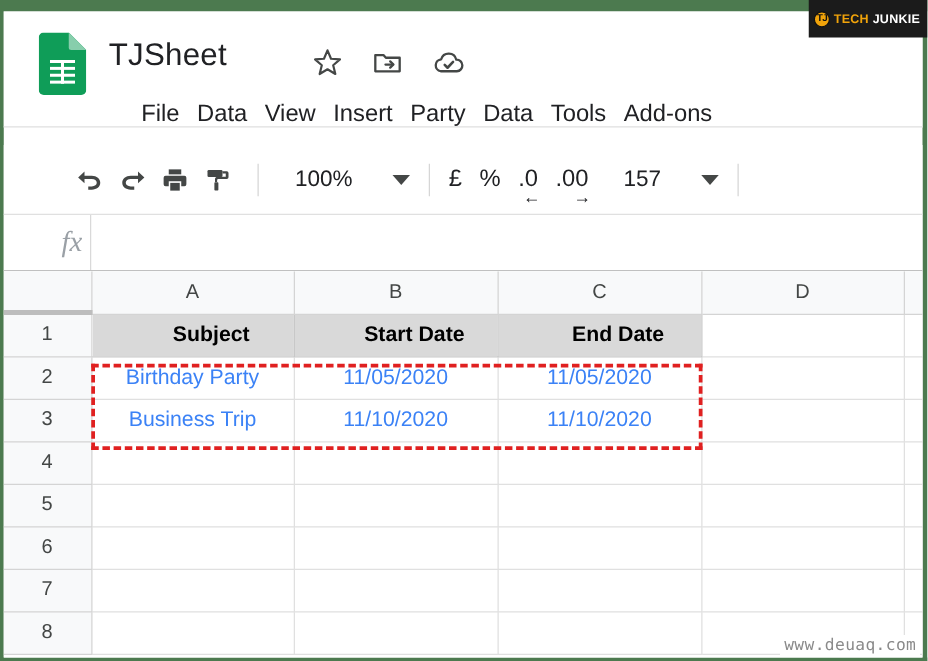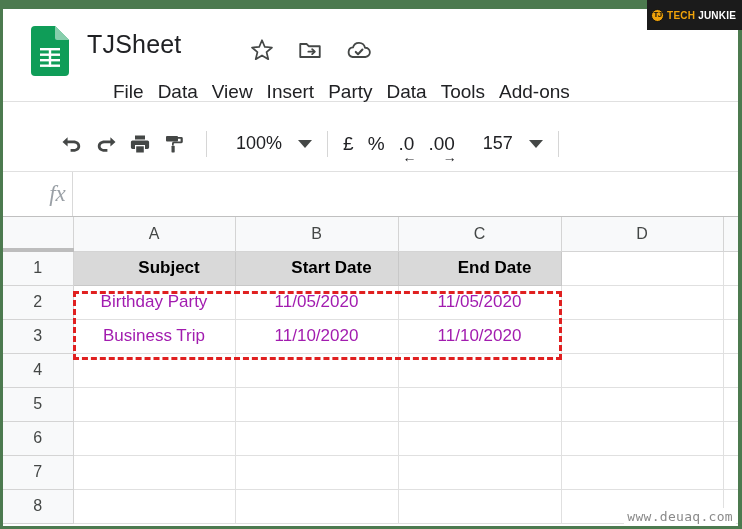--- a/index.html
+++ b/index.html
@@ -121,21 +121,21 @@
     flex: 0 0 auto;
   }
   .tb-gap { width: 14px; flex: 0 0 auto; }
   .tb-sep {
     width: 1px; height: 26px;
     background: #d6d6d6;
     margin: 0 15px;
     flex: 0 0 auto;
   }
   .tb-zoom {
-    display: flex; align-items: center; gap: 16px;
+    display: flex; align-items: center; gap: 32px;
     color: #202124; font-size: 18px;
     margin-left: 14px;
     flex: 0 0 auto;
   }
   .caret {
     width: 0; height: 0;
     border-left: 7px solid transparent;
     border-right: 7px solid transparent;
     border-top: 8px solid #444746;
   }
@@ -239,21 +239,21 @@
     background: #f8f9fa;
     color: #444746;
     font-size: 16px;
     text-align: center;
     border: 1px solid #d4d4d4 !important;
     border-left: none !important;
   }
   .cell {
     background: #ffffff;
     font-size: 17px;
-    color: #a21caf;
+    color: #3b82f6;
     text-align: center;
     padding: 0 4px;
     white-space: nowrap;
     overflow: hidden;
   }
   .cell.hdr {
     background: #d9d9d9;
     font-weight: bold;
     color: #000000;
     border-color: #c8c8c8;

